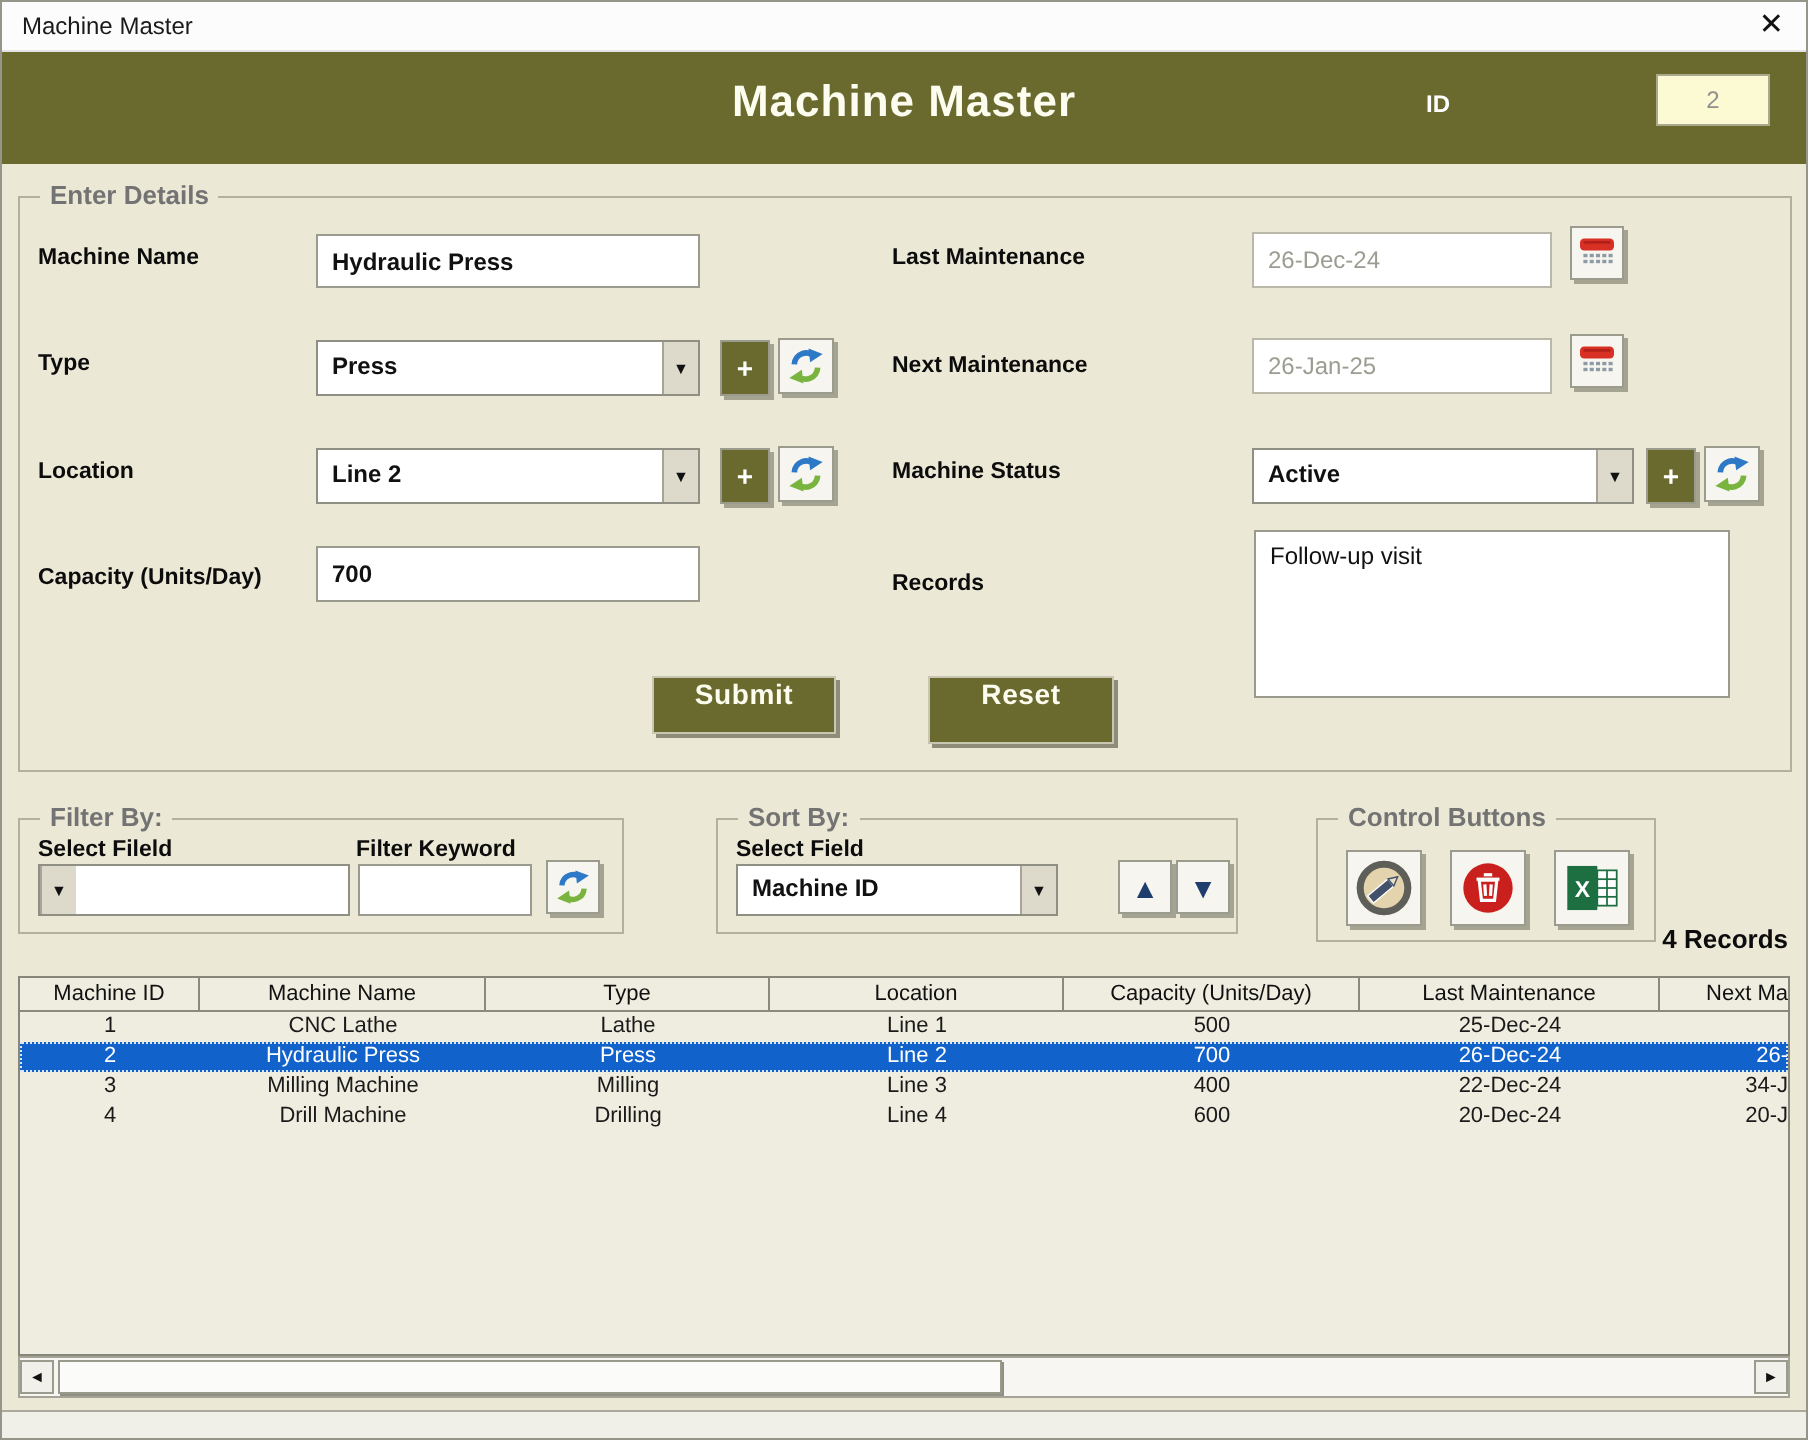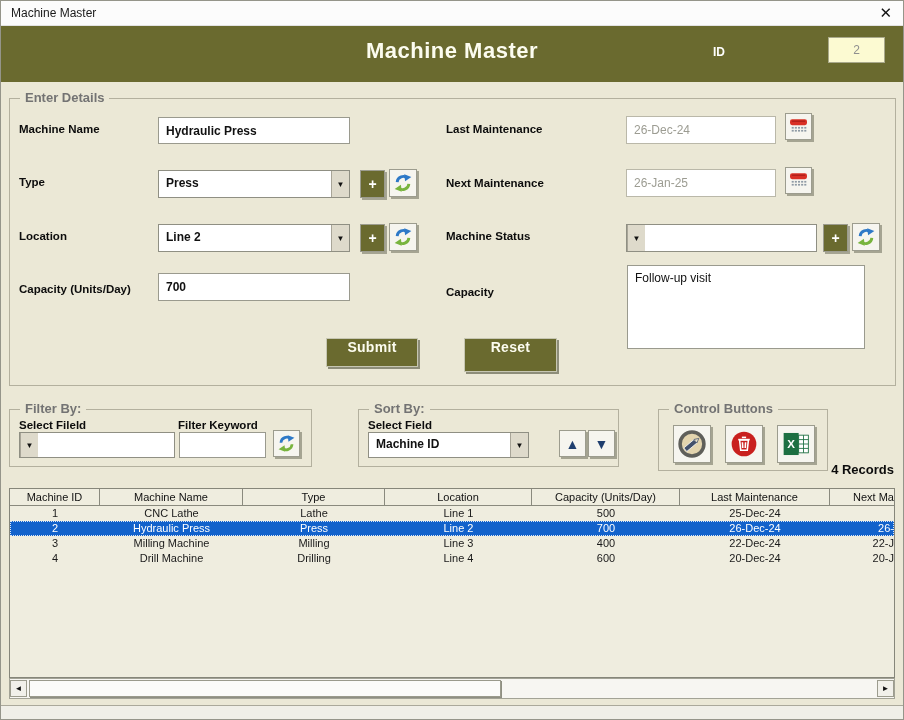--- a/index.html
+++ b/index.html
@@ -157,37 +157,38 @@
           <rect x="6.7" y="14" width="2.4" height="2"></rect>
           <rect x="10.4" y="14" width="2.4" height="2"></rect>
           <rect x="14.1" y="14" width="2.4" height="2"></rect>
           <rect x="17.8" y="14" width="2.4" height="2"></rect>
       </g>
     </svg>
   </div>
 
   <div class="lbl" style="left:445px; top:229px;">Machine Status</div>
   <div class="combo" style="left:625px; top:223px; width:191px; height:28px;">
+    <span class="ctext">Active</span>
     <span class="cbtn">
         <span class="carrow">▼</span>
       </span>
   </div>
   <div class="iconbtn plusbtn" style="left:822px; top:223px; width:25px; height:28px;">
       <span>+</span>
     </div>
   <div class="iconbtn" style="left:851px; top:222px; width:28px; height:28px;">
     <svg width="20" height="20" viewBox="0 0 24 24">
       <path d="M5 11 A 7.2 7.2 0 0 1 17.5 6.5" fill="none" stroke="#2E79C7" stroke-width="3.4"></path>
       <polygon points="13.5,1.5 22,4.8 14.5,9.8" fill="#2E79C7"></polygon>
       <path d="M19 13 A 7.2 7.2 0 0 1 6.5 17.5" fill="none" stroke="#78B43E" stroke-width="3.4"></path>
       <polygon points="10.5,22.5 2,19.2 9.5,14.2" fill="#78B43E"></polygon>
     </svg>
   </div>
 
-  <div class="lbl" style="left:445px; top:285px;">Capacity</div>
+  <div class="lbl" style="left:445px; top:285px;">Records</div>
   <textarea class="tbox" style="left: 626px; top: 264px; width: 238px; height: 84px;">Follow-up visit</textarea>
 
   <div class="pushbtn" style="left:325px; top:337px; width:92px; height:29px;">
       <span>Submit</span>
     </div>
   <div class="pushbtn" style="left:463px; top:337px; width:93px; height:34px;">
       <span>Reset</span>
     </div>
 
   <div class="group" style="left:8px; top:408px; width:303px; height:58px;">
@@ -296,21 +297,21 @@
           <div class="tcell c5" style="width: 150px;">26-Dec-24</div>
           <div class="tcell c6" style="width: 64px;">26-</div>
         </div>
         <div class="trow">
           <div class="tcell c0" style="width: 90px;">3</div>
           <div class="tcell c1" style="width: 143px;">Milling Machine</div>
           <div class="tcell c2" style="width: 142px;">Milling</div>
           <div class="tcell c3" style="width: 147px;">Line 3</div>
           <div class="tcell c4" style="width: 148px;">400</div>
           <div class="tcell c5" style="width: 150px;">22-Dec-24</div>
-          <div class="tcell c6" style="width: 64px;">22-J</div>
+          <div class="tcell c6" style="width: 64px;">34-J</div>
         </div>
         <div class="trow">
           <div class="tcell c0" style="width: 90px;">4</div>
           <div class="tcell c1" style="width: 143px;">Drill Machine</div>
           <div class="tcell c2" style="width: 142px;">Drilling</div>
           <div class="tcell c3" style="width: 147px;">Line 4</div>
           <div class="tcell c4" style="width: 148px;">600</div>
           <div class="tcell c5" style="width: 150px;">20-Dec-24</div>
           <div class="tcell c6" style="width: 64px;">20-J</div>
         </div>

